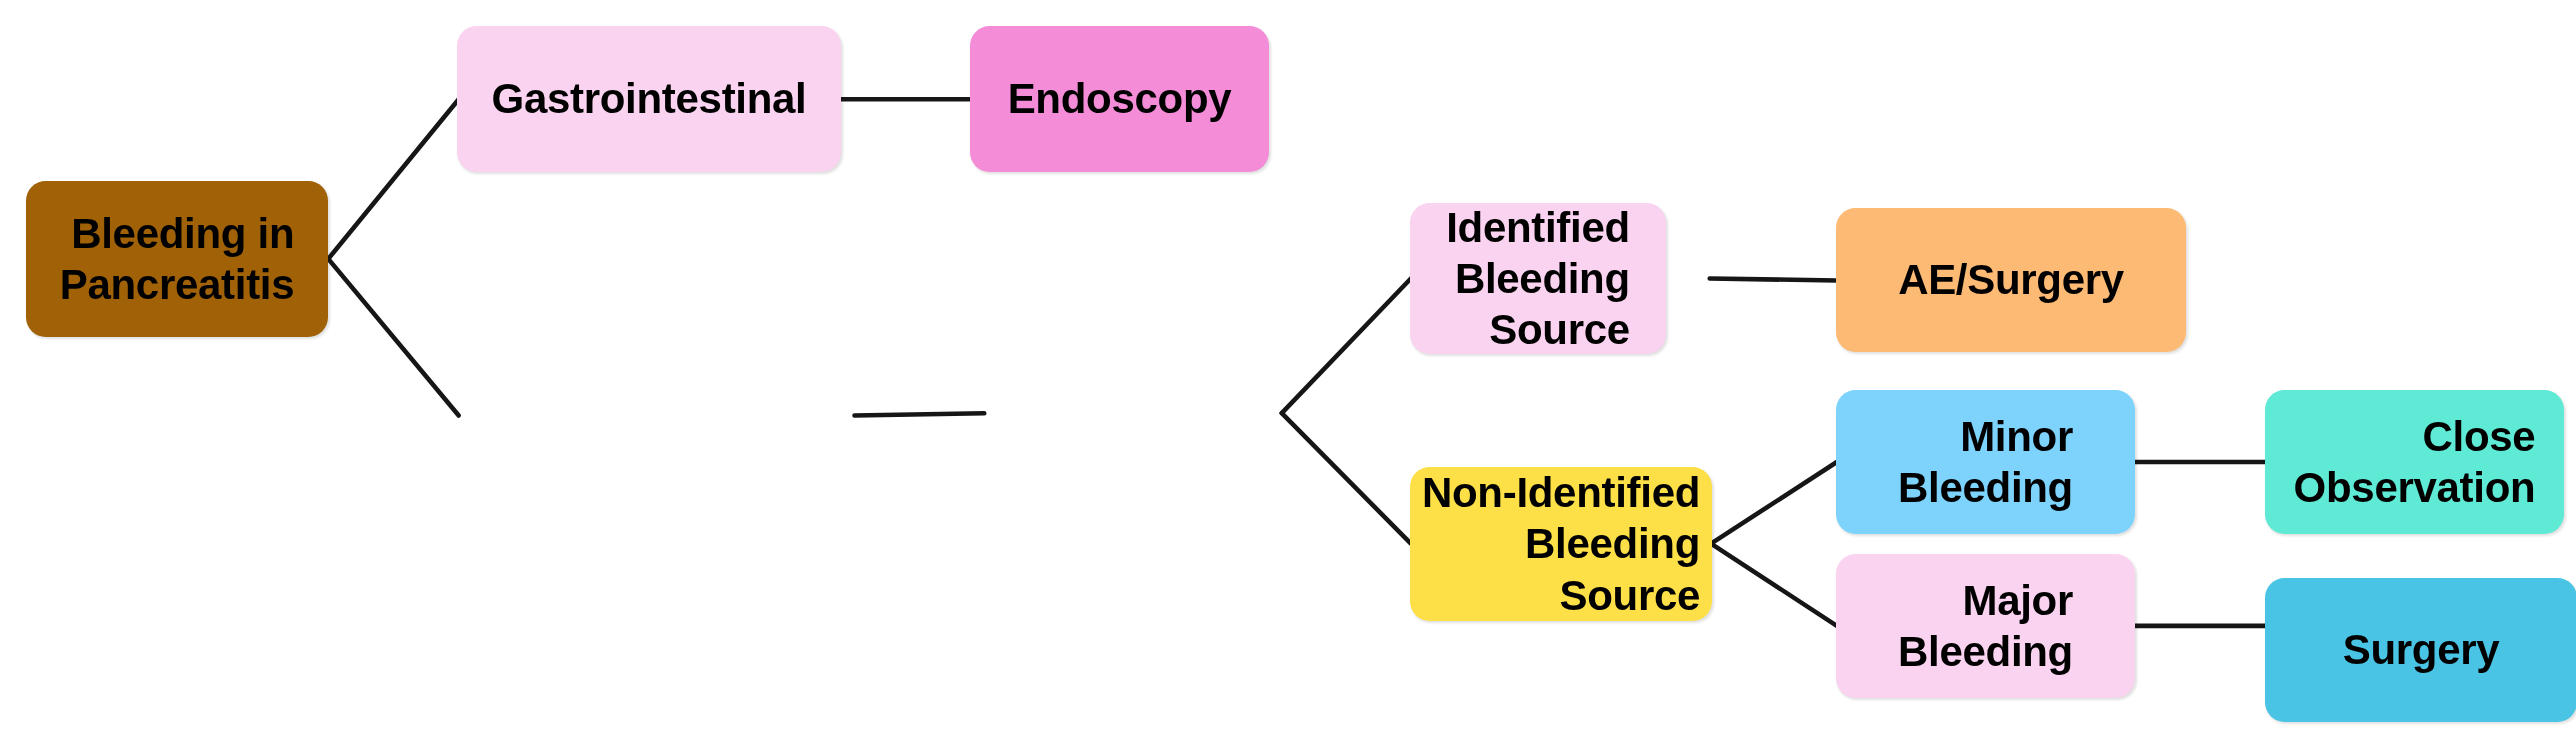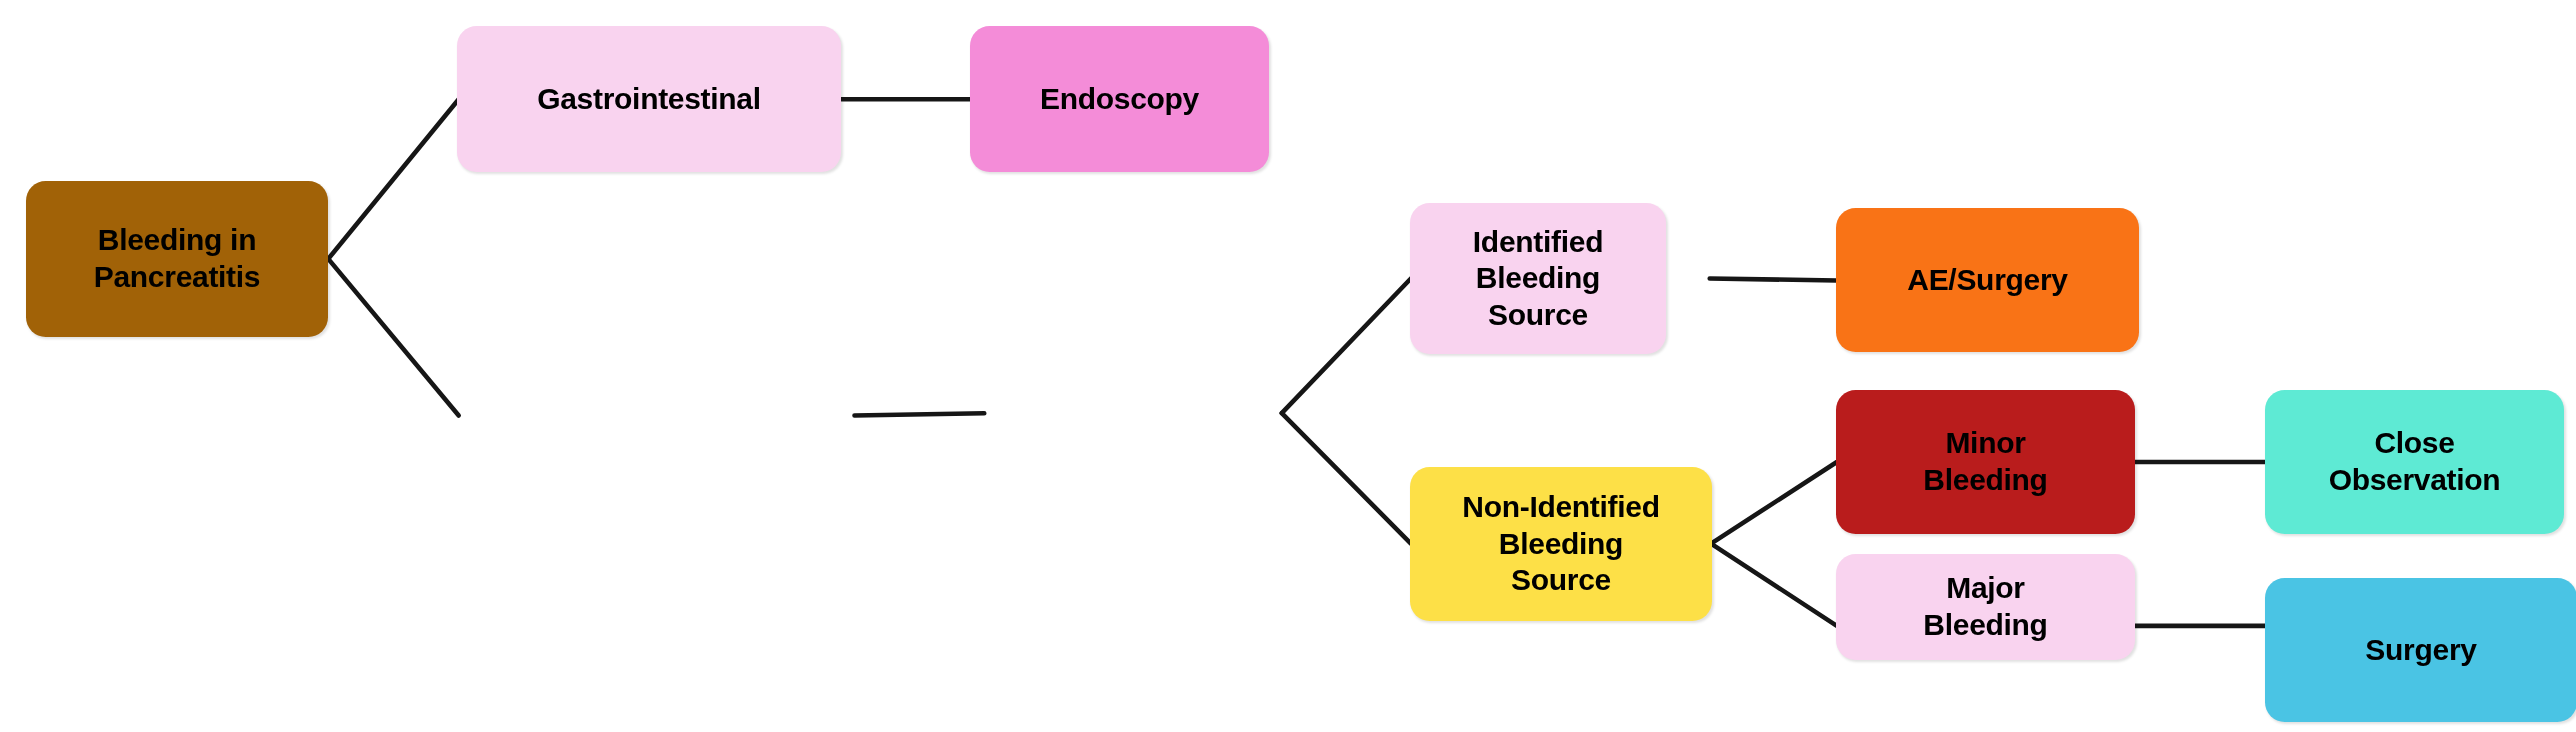--- a/index.html
+++ b/index.html
@@ -26,24 +26,24 @@
     position: absolute;
     border-radius: 19.7px;
     display: flex;
     align-items: center;
     justify-content: center;
     box-sizing: border-box;
     box-shadow: 1.3px 2px 2.6px rgba(0,0,0,0.12);
   }
   .node-label {
     font-weight: 700;
-    font-size: 30px;
+    font-size: 42px;
     line-height: 1.22;
     color: #000000;
-    text-align: center;
+    text-align: right;
     white-space: pre-line;
     letter-spacing: -0.3px;
   }
 </style>
 </head>
 <body>
 
 <div id="canvas">
   <svg id="edges-layer" viewBox="0 0 3929 1117" xmlns="http://www.w3.org/2000/svg">
       <line x1="500" y1="395" x2="699" y2="151.5" stroke="#161616" stroke-width="7" stroke-linecap="round"></line>
@@ -67,37 +67,37 @@
       <span class="node-label">Gastrointestinal</span>
     </div>
     <div class="node" style="left: 970px; top: 26px; width: 299px; height: 146px; background: rgb(244, 140, 216);">
       <span class="node-label">Endoscopy</span>
     </div>
     <div class="node" style="left: 1410px; top: 203px; width: 256px; height: 151px; background: rgb(249, 211, 239);">
       <span class="node-label">Identified
 Bleeding
 Source</span>
     </div>
-    <div class="node" style="left: 1836px; top: 208px; width: 303px; height: 144px; background: #f97316;">
+    <div class="node" style="left: 1836px; top: 208px; width: 350px; height: 144px; background: #fdba74;">
       <span class="node-label">AE/Surgery</span>
     </div>
     <div class="node" style="left: 1410px; top: 467px; width: 302px; height: 154px; background: #fde047;">
       <span class="node-label">Non-Identified
 Bleeding
 Source</span>
     </div>
-    <div class="node" style="left: 1836px; top: 390px; width: 299px; height: 144px; background: #b91c1c;">
+    <div class="node" style="left: 1836px; top: 390px; width: 299px; height: 144px; background: #7dd3fc;">
       <span class="node-label">Minor
 Bleeding</span>
     </div>
     <div class="node" style="left: 2265px; top: 390px; width: 299px; height: 144px; background: #5eead4;">
       <span class="node-label">Close
 Observation</span>
     </div>
-    <div class="node" style="left: 1836px; top: 554px; width: 299px; height: 106px; background: rgb(249, 211, 239);">
+    <div class="node" style="left: 1836px; top: 554px; width: 299px; height: 144px; background: rgb(249, 211, 239);">
       <span class="node-label">Major
 Bleeding</span>
     </div>
     <div class="node" style="left: 2265px; top: 554px; width: 312px; height: 144px; background: rgb(74, 196, 228); margin-top: 24px;">
       <span class="node-label">Surgery</span>
     </div>
   </div>
 
 
 </body></html>

